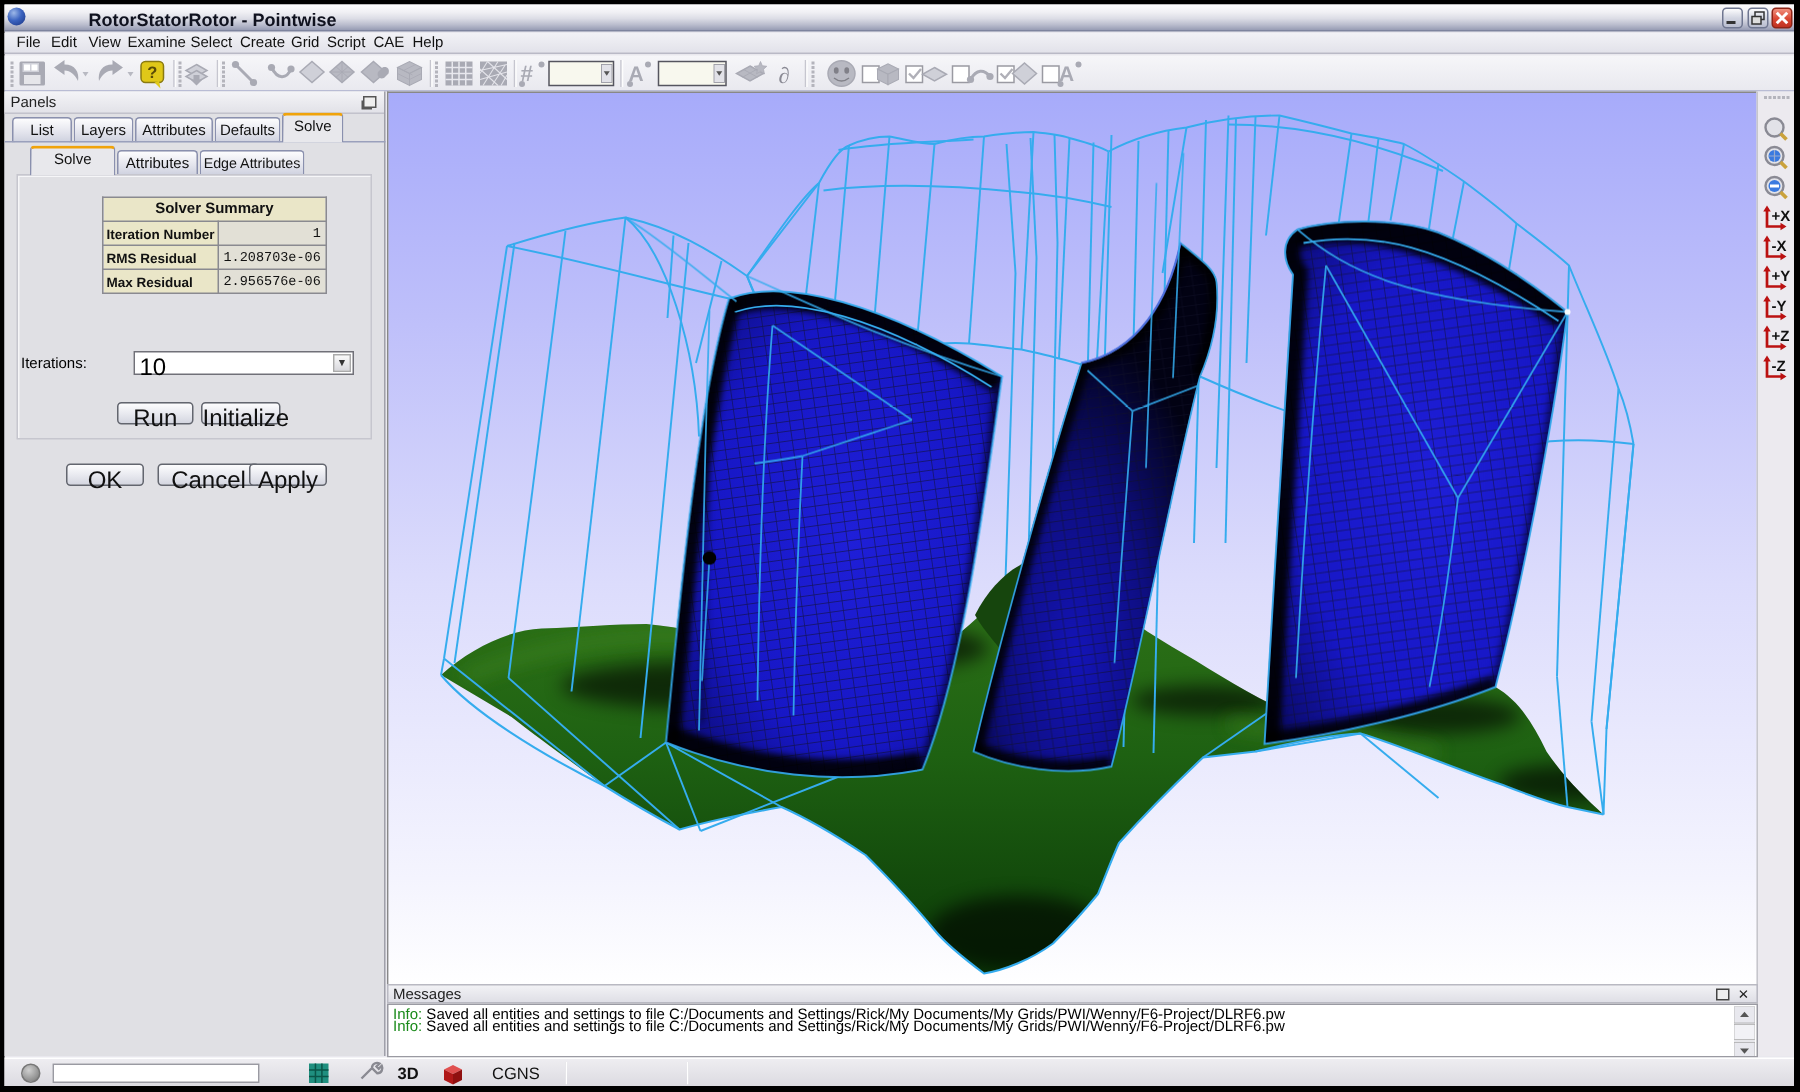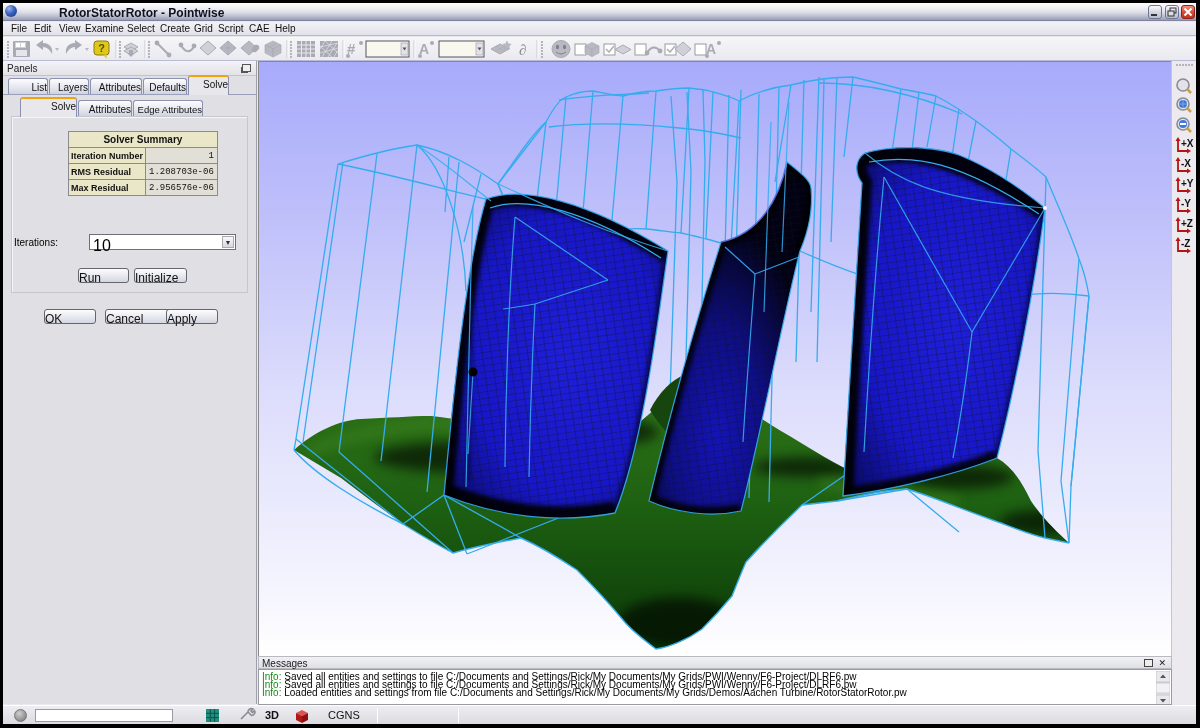--- a/index.html
+++ b/index.html
@@ -38,41 +38,41 @@
 #phead { position:absolute; left:0; top:0; width:100%; height:15px;
   background:linear-gradient(180deg,#f4f4f7,#e2e2e8); border-bottom:1px solid #c2c2cc;
   font-size:10px; color:#222; }
 #phead .txt{ position:absolute; left:4px; top:2px; }
 #phead .ic { position:absolute; right:5px; top:3px; width:9px; height:8px;
   border:1px solid #555; background:#eee; box-shadow:-2px 2px 0 -1px #555; }
 .tabrow { position:absolute; font-size:10px; color:#111; }
 .tab { position:absolute; bottom:0; height:17px;
   background:linear-gradient(180deg,#fdfdfe,#e2e3ec 60%,#cdd0de);
   border:1px solid #8a90ae; border-bottom:none; border-radius:3px 3px 0 0;
-  text-align:right; padding-top:3px; }
+  text-align:center; padding-top:3px; }
 .tab.sel { height:20px; background:#e8e8ec; border-top:2px solid #f0a30a; z-index:3;
   padding-top:2px; }
 #maintabs { left:3px; top:13px; width:248px; height:21px; }
 #subtabs  { left:8px; top:35px; width:240px; height:21px; }
 #tabline  { position:absolute; left:0px; top:33px; width:254px; height:1px; background:#9aa0bc; }
 
 
 #gframe { position:absolute; left:8px; top:55px; width:237px; height:177px;
   border:1px solid #c6c6ce; box-shadow:inset 1px 1px 0 #f6f6f8; background:#e0e0e4; }
 
 #stable { position:absolute; left:56px; top:14px; border-collapse:collapse;
   font-size:9px; color:#111; table-layout:fixed; }
 #stable td { border:1px solid #8a8a90; white-space:nowrap; overflow:hidden; }
 #stable .hd { background:#eae6c8; font-weight:bold; text-align:center; height:16px; font-size:10px;}
 #stable .lb { background:#eae6c8; font-weight:bold; padding:1px 2px; width:70px; height:16px;}
 #stable .vl { background:#e2e0d6; font-family:"Liberation Mono",monospace; font-size:9px;
   text-align:right; padding:1px 3px; width:63px; }
 .btn { position:absolute; height:15px; border:1px solid #63666f; border-radius:3px;
   background:linear-gradient(180deg,#fdfdfe,#e9eaf0 50%,#d4d6e0);
-  font-size:12px; color:#111; padding-top:2px; }
+  font-size:16px; color:#111; text-align:center; padding-top:2px; }
 
 #viewport { position:absolute; left:255px; top:58px; width:913px; height:595px;
   background:linear-gradient(180deg,#a7abfa 0%,#b9bcfa 25%,#d6d8fc 55%,#f2f2fe 85%,#ffffff 100%);
   border-top:1px solid #888; border-left:1px solid #888; }
 
 #rbar { position:absolute; left:1168px; top:58px; width:25px; height:643px;
   background:#eceaef; border-left:1px solid #c6c6cc; }
 
 #messages { position:absolute; left:255px; top:653px; width:914px; height:50px; }
 #mhead { position:absolute; left:0; top:0; width:100%; height:13px;
@@ -576,21 +576,20 @@
     </div>
   <div id="messages">
     <div id="mhead">
         <span style="position:absolute;left:3px;top:1px;">Messages</span>
       <span style="position:absolute;right:18px;top:2px;width:9px;height:8px;border:1px solid #444;background:#eee;"></span>
       <span style="position:absolute;right:5px;top:1px;font-size:9px;color:#222;">✕</span>
     </div>
     <div id="mbody">
       <div class="ln" style="top:1px"><b>Info:</b> Saved all entities and settings to file C:/Documents and Settings/Rick/My Documents/My Grids/PWI/Wenny/F6-Project/DLRF6.pw</div>
       <div class="ln" style="top:9px"><b>Info:</b> Saved all entities and settings to file C:/Documents and Settings/Rick/My Documents/My Grids/PWI/Wenny/F6-Project/DLRF6.pw</div>
-      <div class="ln" style="top:17px"><b>Info:</b> Loaded entities and settings from file C:/Documents and Settings/Rick/My Documents/My Grids/Demos/Aachen Turbine/RotorStatorRotor.pw</div>
       <div id="mscroll"><svg width="14" height="35">
             <rect x="0" y="0" width="14" height="11" fill="#e8e8ee" stroke="#aaa" stroke-width="0.5"></rect>
             <path d="M4 7 L7 3.5 L10 7 Z" fill="#555"></path>
             <rect x="0" y="12" width="14" height="10" fill="#f2f2f6" stroke="#aaa" stroke-width="0.5"></rect>
             <rect x="0" y="24" width="14" height="11" fill="#e8e8ee" stroke="#aaa" stroke-width="0.5"></rect>
             <path d="M4 28 L7 31.5 L10 28 Z" fill="#555"></path>
           </svg></div>
     </div>
   </div>
   <div id="status">

